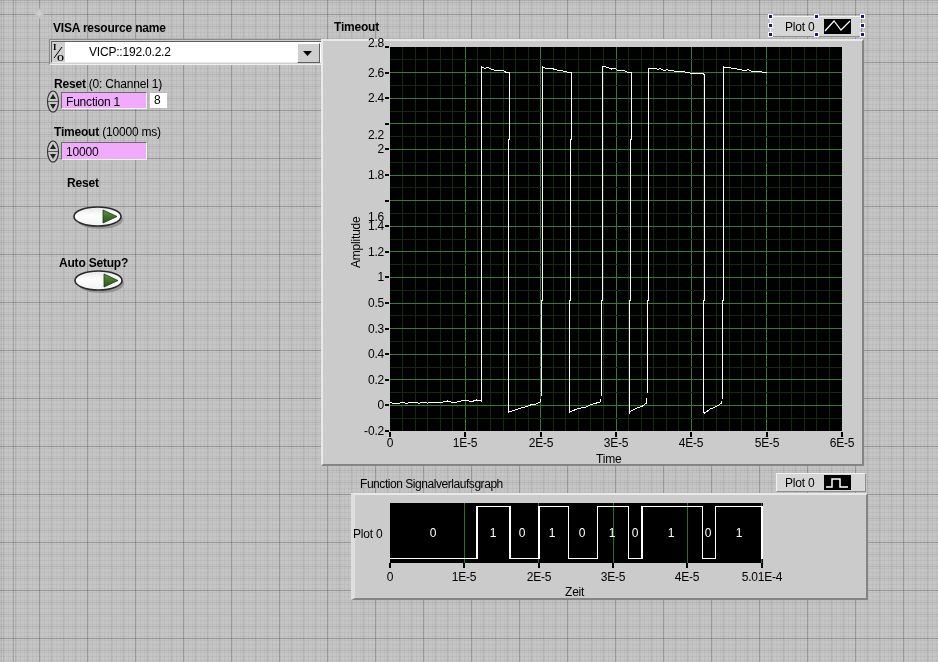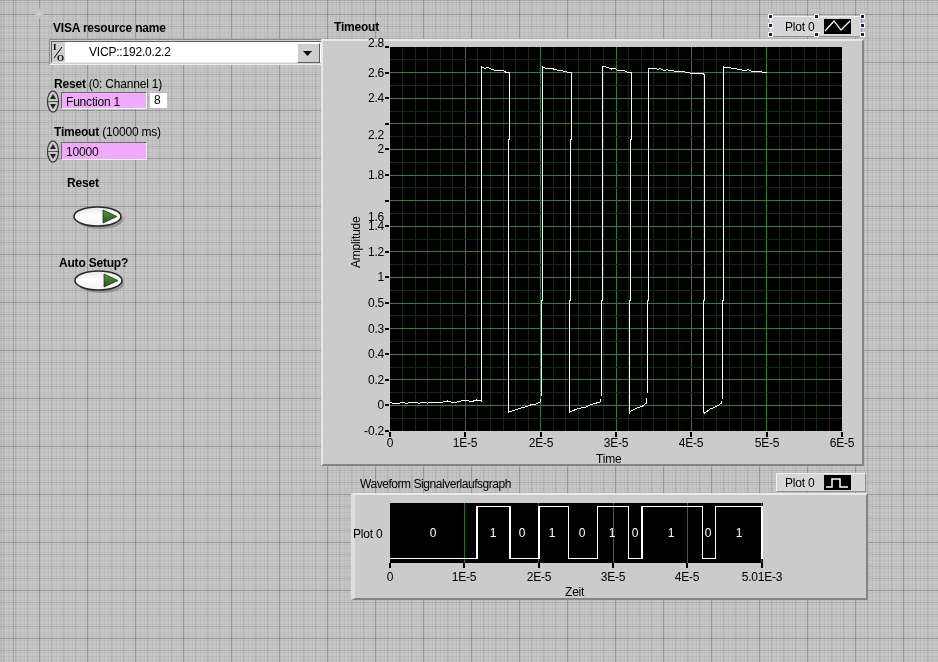--- a/index.html
+++ b/index.html
@@ -254,21 +254,21 @@
 <div class="hdl" style="left:814px; top:14px;"></div>
 <div class="hdl" style="left:814px; top:32px;"></div>
 <div class="hdl" style="left:860px; top:14px;"></div>
 <div class="hdl" style="left:860px; top:23px;"></div>
 <div class="hdl" style="left:860px; top:32px;"></div>
 
 <div class="abs" style="left:351px; top:493px; width:517px; height:107px; background:#cbcbcb;
   border-top:2px solid #e9e9e9; border-left:4px solid #dedede;
   border-bottom:2px solid #848484; border-right:2px solid #848484;"></div>
 
-<div class="lab" style="left:360px; top:477px; letter-spacing:-0.45px;">Waveform Signalverlaufsgraph</div>
+<div class="lab" style="left:360px; top:477px; letter-spacing:-0.45px;">Function Signalverlaufsgraph</div>
 
 <div class="abs" style="left:776px; top:473px; width:90px; height:19px; background:#d6d6d6;
   border-top:1px solid #f2f2f2; border-left:1px solid #f2f2f2;
   border-bottom:1px solid #8f8f8f; border-right:1px solid #8f8f8f;"></div>
 <div class="lab" style="left:785px; top:476px;">Plot 0</div>
 <div class="abs" style="left:824px; top:475px; width:27px; height:15px; background:#000;">
   <svg width="27" height="15" style="display:block">
     <polyline points="2,12 8,12 8,4 16,4 16,12 24,12" fill="none" stroke="#fff" stroke-width="1.5"></polyline>
   </svg>
 </div>
@@ -299,14 +299,14 @@
 <div class="dtick" style="left:463px"></div>
 <div class="dtick" style="left:538px"></div>
 <div class="dtick" style="left:612px"></div>
 <div class="dtick" style="left:686px"></div>
 <div class="dtick" style="left:761px"></div>
 <div class="dxlab" style="left:360px">0</div>
 <div class="dxlab" style="left:434px">1E-5</div>
 <div class="dxlab" style="left:509px">2E-5</div>
 <div class="dxlab" style="left:583px">3E-5</div>
 <div class="dxlab" style="left:657px">4E-5</div>
-<div class="dxlab" style="left:732px">5.01E-3</div>
+<div class="dxlab" style="left:732px">5.01E-4</div>
 <div class="lab" style="left:565px; top:585px;">Zeit</div>
 
 </body></html>

